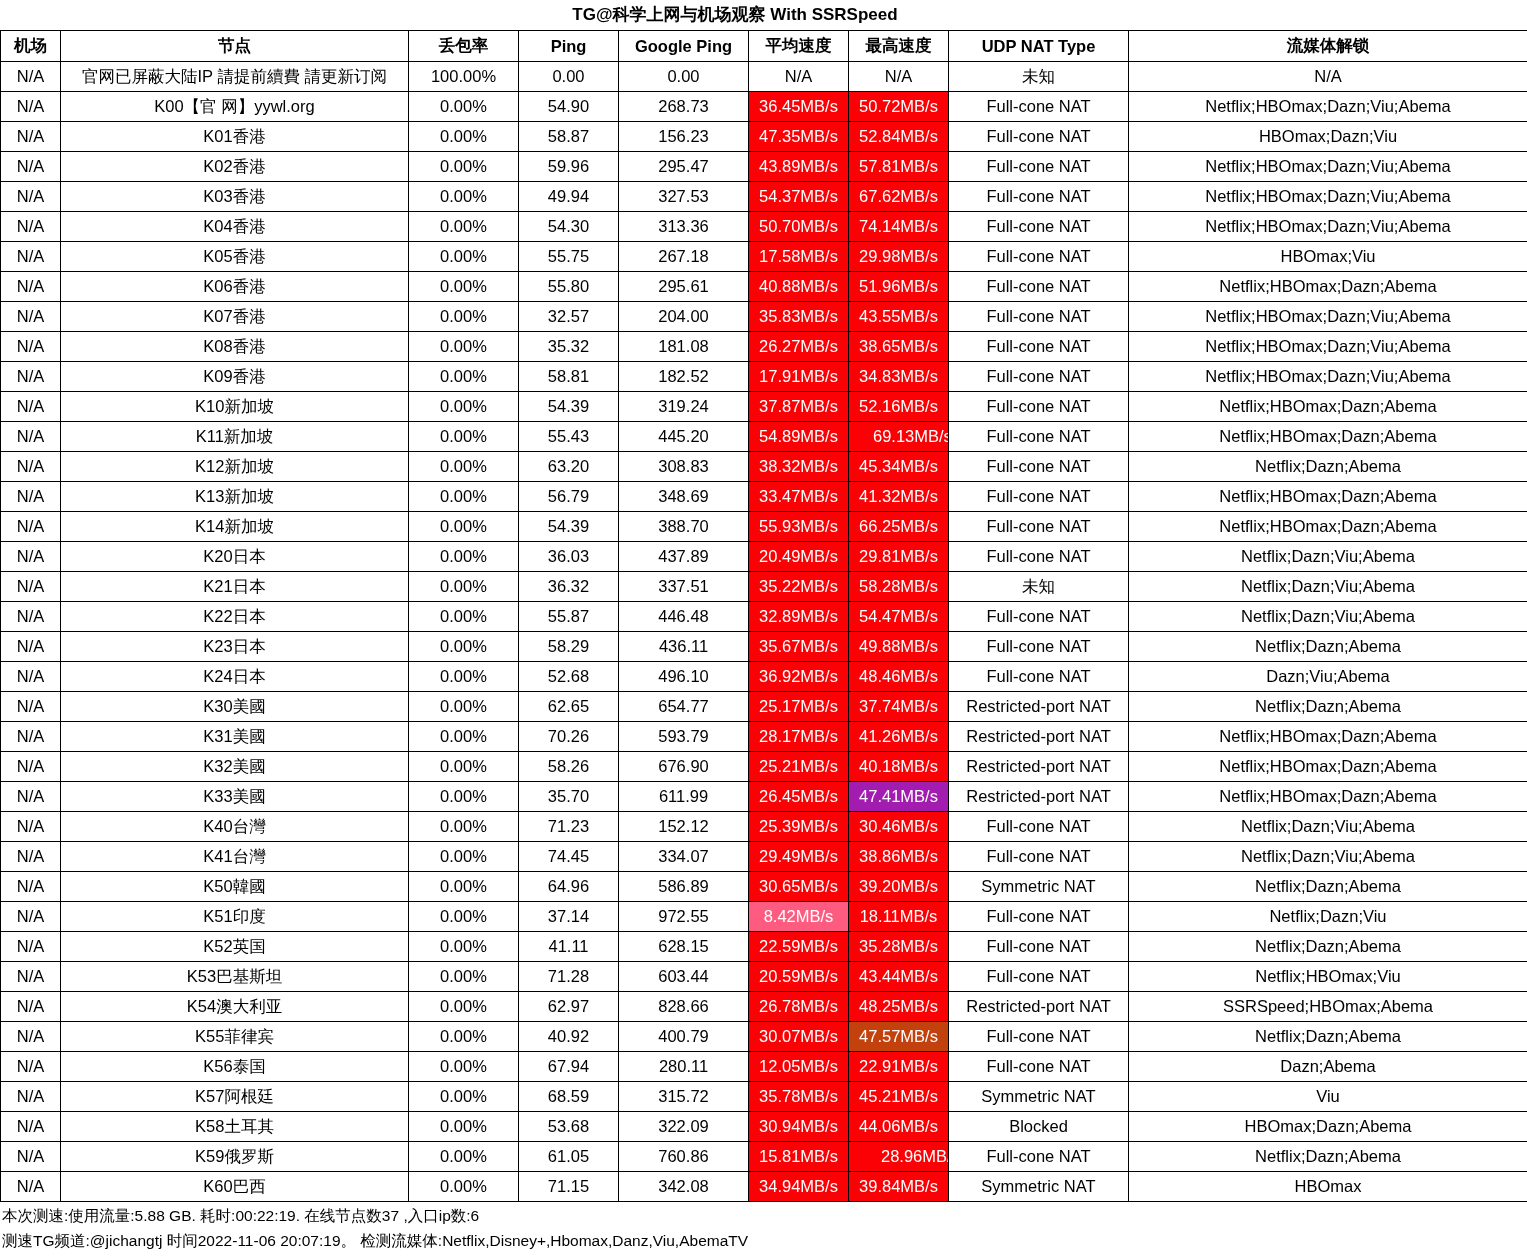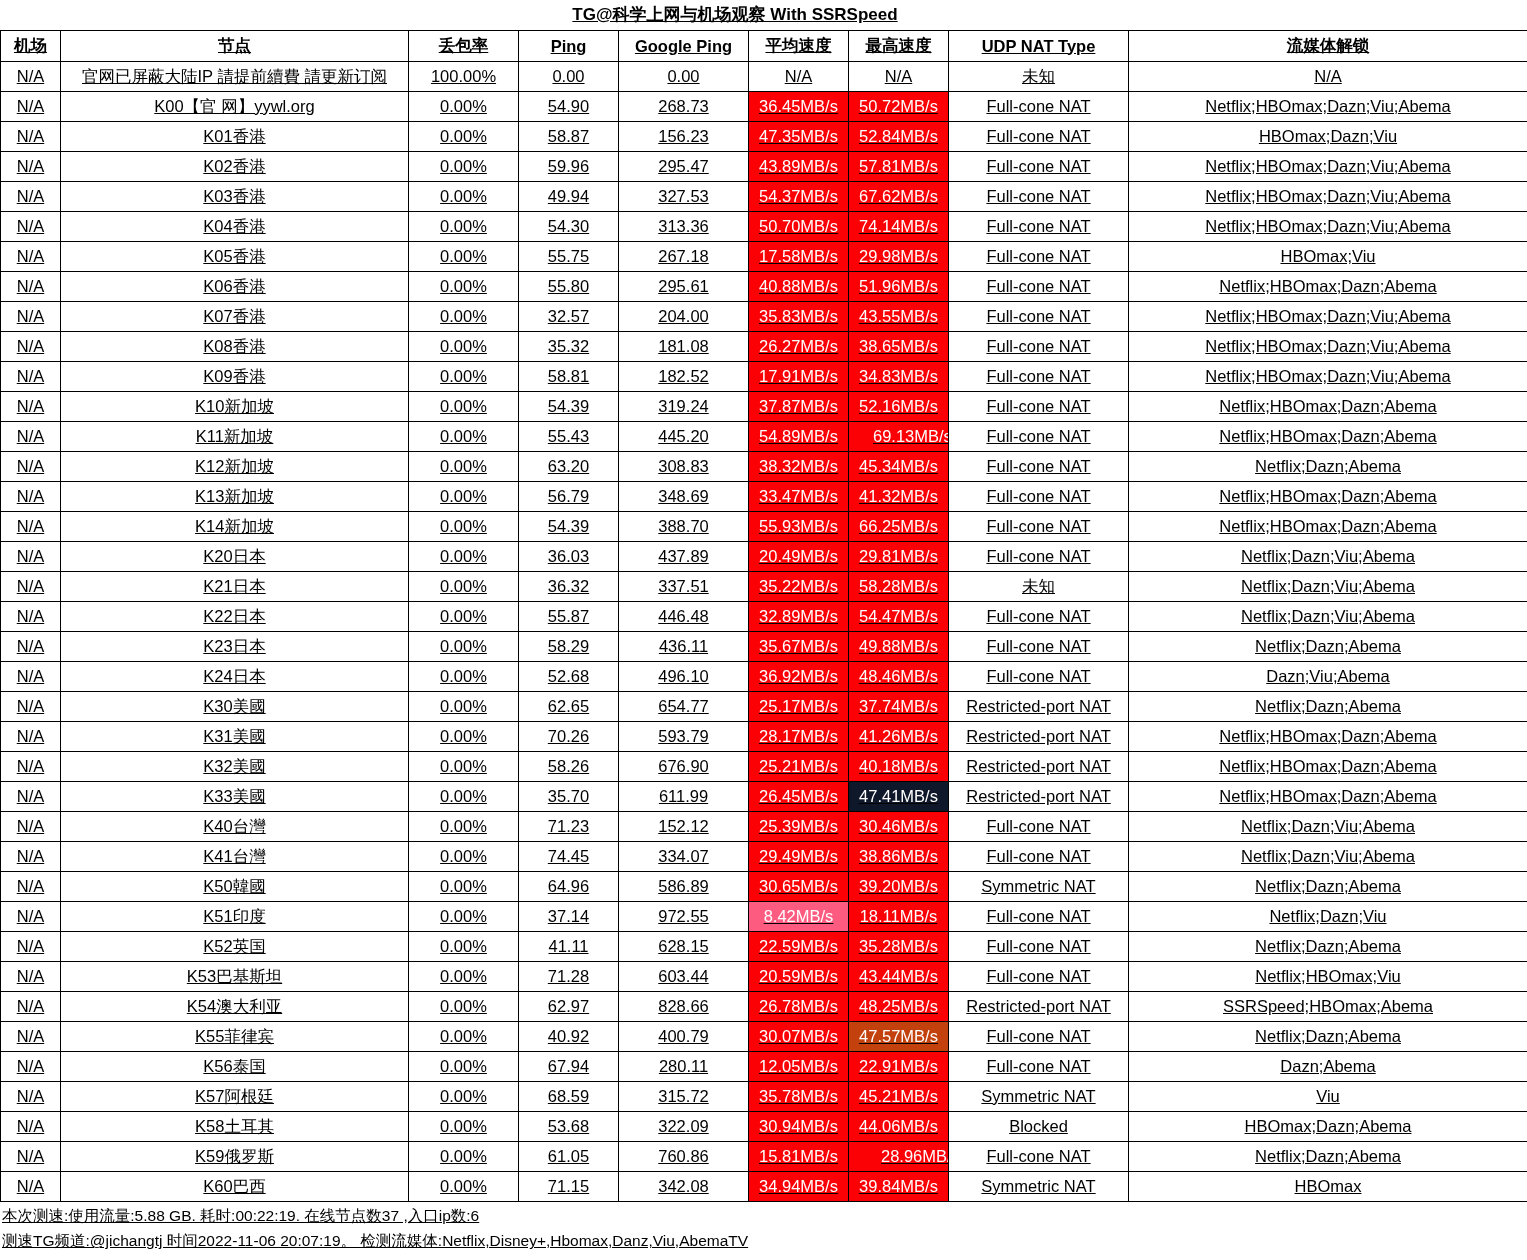--- a/index.html
+++ b/index.html
@@ -8,21 +8,20 @@
     background: #ffffff;
   }
   body {
     font-family: "Liberation Sans", sans-serif;
     width: 1527px;
     color: #000;
   }
   .sheet {
     width: 1470px;
     box-sizing: border-box;
-    text-decoration: underline;
   }
   .title {
     text-align: center;
     font-size: 17px;
     font-weight: 700;
     padding: 3px 0 4px 0;
     letter-spacing: 0px;
   }
   table.grid {
     border-collapse: collapse;
@@ -386,21 +385,21 @@
             <td>Restricted-port NAT</td>
             <td>Netflix;HBOmax;Dazn;Abema</td>
           </tr>
           <tr>
             <td>N/A</td>
             <td class="node">K33美國</td>
             <td>0.00%</td>
             <td>35.70</td>
             <td>611.99</td>
             <td class="speed" style="background: rgb(251, 0, 5);">26.45MB/s</td>
-            <td class="speed" style="background: #0f172a;">47.41MB/s</td>
+            <td class="speed" style="background: #a21caf;">47.41MB/s</td>
             <td>Restricted-port NAT</td>
             <td>Netflix;HBOmax;Dazn;Abema</td>
           </tr>
           <tr>
             <td>N/A</td>
             <td class="node">K40台灣</td>
             <td>0.00%</td>
             <td>71.23</td>
             <td>152.12</td>
             <td class="speed" style="background: rgb(251, 0, 5);">25.39MB/s</td>

